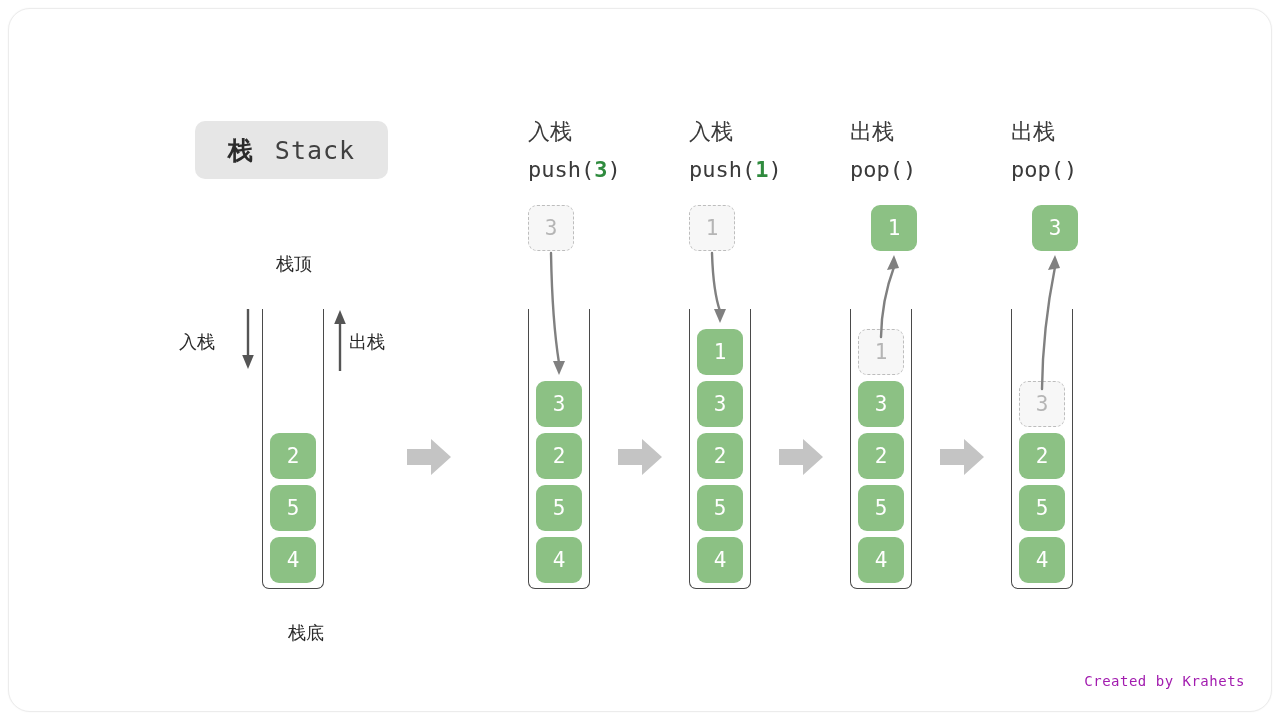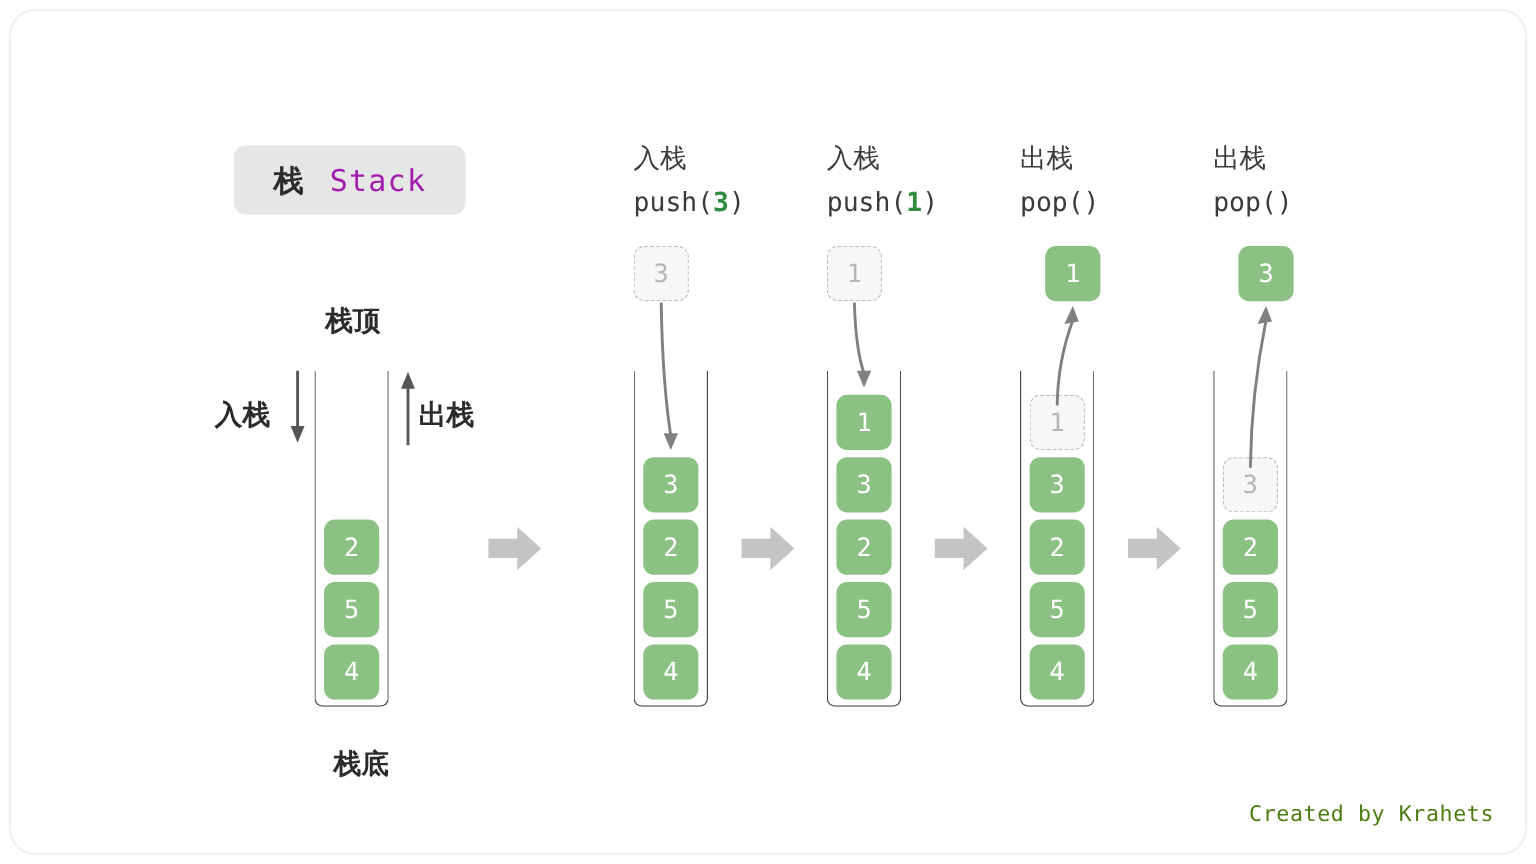--- a/index.html
+++ b/index.html
@@ -47,31 +47,31 @@
   #title-badge .t-cn {
     font-family: "Liberation Sans", "DejaVu Sans", sans-serif;
     font-weight: bold;
     font-size: 25px;
     color: #2b2b2b;
     letter-spacing: 0px;
   }
   #title-badge .t-en {
     font-family: "DejaVu Sans Mono", "Liberation Mono", monospace;
     font-size: 25px;
-    color: #a21caf;
+    color: #404040;
     margin-left: 22px;
     letter-spacing: 1px;
     text-align: center;
   }
 
   
   .cn-bold {
     font-family: "Liberation Sans", "DejaVu Sans", sans-serif;
-    font-weight: bold;
-    font-size: 23px;
+    font-weight: normal;
+    font-size: 18px;
     color: #2b2b2b;
     white-space: nowrap;
   }
 
   
   .col-head {
     font-size: 22px;
     color: #3a3a3a;
     white-space: nowrap;
     line-height: 38px;
@@ -124,22 +124,22 @@
   }
 
   
   .block-arrow { width: 44px; height: 40px; }
 
   
   #watermark {
     right: 26px;
     bottom: 22px;
     font-family: "DejaVu Sans Mono", "Liberation Mono", monospace;
-    font-size: 18px;
-    color: #4d7c0f;
+    font-size: 14px;
+    color: #a21caf;
     letter-spacing: 0.5px;
     white-space: nowrap;
   }
 
   svg { display: block; overflow: visible; }
 </style>
 </head>
 <body>
 
 <div id="card">

